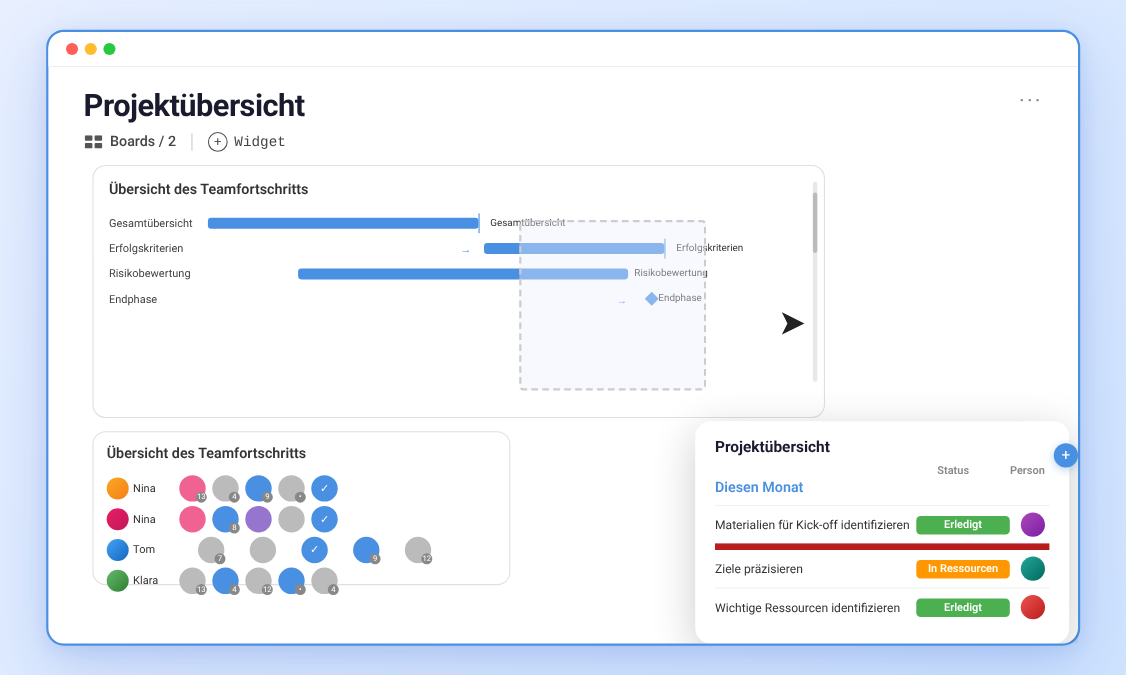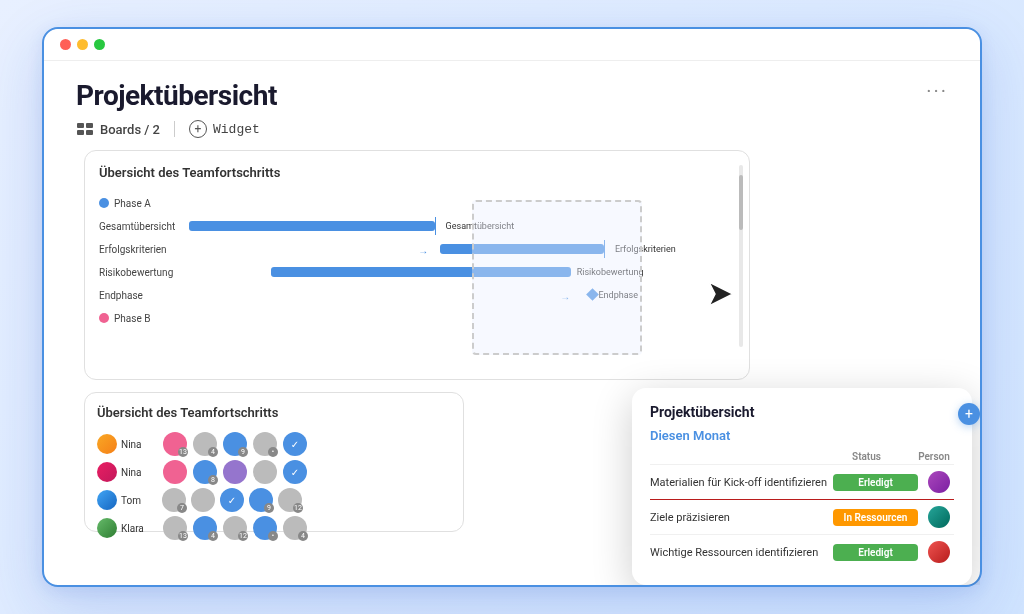--- a/index.html
+++ b/index.html
@@ -243,28 +243,20 @@
       <div class="nav-divider"></div>
       <div class="nav-add-icon">+</div>
       <span class="nav-widget-text">Widget</span>
     </div>
 
     <div class="main-area">
 
       <div style="position: absolute; left: 24px; top: 0; right: 230px; height: 230px; background:#fff; border:1px solid #e0e0e0; border-radius:12px; padding:14px; overflow:hidden;">
         <div class="panel-title">Übersicht des Teamfortschritts</div>
 
-        <div class="gantt-row">
-          <div class="gantt-row-label">
-            <span style="width:10px;height:10px;border-radius:50%;background:#4a90e2;display:inline-block;flex-shrink:0;"></span>
-            <span>Phase A</span>
-          </div>
-          <div class="gantt-row-chart">
-          </div>
-        </div>
 
         <div class="gantt-row">
           <div class="gantt-row-label">Gesamtübersicht</div>
           <div class="gantt-row-chart" style="position:relative;">
             <div class="g-bar" style="left:0;width:45%;"></div>
 
             <div class="g-line-v" style="left:45%;height:100%;background:#4a90e2;"></div>
             <span class="g-label" style="left:47%;">Gesamtübersicht</span>
           </div>
         </div>
@@ -289,27 +281,20 @@
 
         <div class="gantt-row">
           <div class="gantt-row-label">Endphase</div>
           <div class="gantt-row-chart" style="position:relative;">
             <span class="g-arrow" style="left:68%;font-size:10px;">→</span>
             <div class="g-diamond" style="left:73%;"></div>
             <span class="g-label" style="left:75%;">Endphase</span>
           </div>
         </div>
 
-        <div class="gantt-row">
-          <div class="gantt-row-label">
-            <span style="width:10px;height:10px;border-radius:50%;background:#f06292;display:inline-block;flex-shrink:0;"></span>
-            <span>Phase B</span>
-          </div>
-          <div class="gantt-row-chart"></div>
-        </div>
 
         <div style="position:absolute;right:6px;top:14px;width:4px;height:80%;background:#e8e8e8;border-radius:2px;">
           <div style="width:4px;height:30%;background:#bbb;border-radius:2px;margin-top:10px;"></div>
         </div>
       </div>
 
       <div style="position:absolute; left:24px; top:242px; width:380px; height:140px; background:#fff; border:1px solid #e0e0e0; border-radius:12px; padding:12px;">
         <div class="panel-title">Übersicht des Teamfortschritts</div>
 
         <div style="display:flex;flex-direction:column;gap:4px;">
@@ -345,21 +330,21 @@
             <div style="width:24px;height:24px;border-radius:50%;background:#4a90e2;position:relative;">
               <span style="position:absolute;bottom:-1px;right:-1px;font-size:7px;background:#888;color:#fff;border-radius:50%;width:10px;height:10px;display:flex;align-items:center;justify-content:center;">8</span>
             </div>
             <div style="width:24px;height:24px;border-radius:50%;background:#9575cd;position:relative;"></div>
             <div style="width:24px;height:24px;border-radius:50%;background:#bbb;position:relative;"></div>
             <div style="width:24px;height:24px;border-radius:50%;background:#4a90e2;display:flex;align-items:center;justify-content:center;">
               <span style="color:#fff;font-size:10px;">✓</span>
             </div>
           </div>
 
-          <div style="display:flex;gap:5px;">
+          <div style="display:flex;gap:23px;">
             <div style="width:60px;display:flex;align-items:center;gap:4px;">
               <div style="width:20px;height:20px;border-radius:50%;background:linear-gradient(135deg,#42a5f5,#1565c0);flex-shrink:0;"></div>
               <span style="font-size:10px;color:#333;">Tom</span>
             </div>
             <div style="width:24px;height:24px;border-radius:50%;background:#bbb;position:relative;">
               <span style="position:absolute;bottom:-1px;right:-1px;font-size:7px;background:#888;color:#fff;border-radius:50%;width:10px;height:10px;display:flex;align-items:center;justify-content:center;">7</span>
             </div>
             <div style="width:24px;height:24px;border-radius:50%;background:#bbb;position:relative;"></div>
             <div style="width:24px;height:24px;border-radius:50%;background:#4a90e2;display:flex;align-items:center;justify-content:center;">
               <span style="color:#fff;font-size:10px;">✓</span>
@@ -399,37 +384,37 @@
       <div style="position:absolute;left:412px;top:50px;width:170px;height:155px;border:2px dashed #ccc;border-radius:4px;background:rgba(235,240,255,0.4);z-index:5;"></div>
 
       <div style="position:absolute;right:245px;top:130px;z-index:20;">
         <svg width="28" height="28" viewBox="0 0 28 28">
           <polygon points="2,2 26,14 2,26 8,14" fill="#222" stroke="#fff" stroke-width="1.5"></polygon>
         </svg>
       </div>
 
       <div style="position:absolute;right:8px;bottom:0px;width:340px;background:#fff;border-radius:14px;box-shadow:0 10px 40px rgba(0,0,0,0.20);padding:16px 18px;z-index:15;">
         <div style="font-size:14px;font-weight:700;color:#1a1a2e;margin-bottom:8px;">Projektübersicht</div>
-        <div style="font-size:13px;font-weight:600;color:#4a90e2;margin-bottom:8px;">Diesen Monat</div>
-
         <div style="display:flex;justify-content:flex-end;gap:0;margin-bottom:2px;">
           <div style="flex:1;"></div>
           <div style="width:95px;text-align:center;font-size:10px;color:#888;font-weight:600;">Status</div>
           <div style="width:40px;text-align:center;font-size:10px;color:#888;font-weight:600;">Person</div>
         </div>
+
+        <div style="font-size:13px;font-weight:600;color:#4a90e2;margin-bottom:8px;">Diesen Monat</div>
 
         <div style="border-top:1px solid #f0f0f0;padding:6px 0;display:flex;align-items:center;gap:6px;">
           <div style="flex:1;font-size:11px;color:#333;">Materialien für Kick-off identifizieren</div>
           <div style="width:85px;text-align:center;border-radius:4px;padding:3px 6px;font-size:10px;font-weight:600;color:#fff;background:#4caf50;">Erledigt</div>
           <div style="width:30px;display:flex;justify-content:center;">
             <div style="width:22px;height:22px;border-radius:50%;background:linear-gradient(135deg,#ab47bc,#7b1fa2);"></div>
           </div>
         </div>
 
-        <div style="border-top:1px solid #b91c1c;padding:6px 0;display:flex;align-items:center;gap:6px;">
+        <div style="border-top:6px solid #b91c1c;padding:6px 0;display:flex;align-items:center;gap:6px;">
           <div style="flex:1;font-size:11px;color:#333;">Ziele präzisieren</div>
           <div style="width:85px;text-align:center;border-radius:4px;padding:3px 6px;font-size:10px;font-weight:600;color:#fff;background:#ff9800;">In Ressourcen</div>
           <div style="width:30px;display:flex;justify-content:center;">
             <div style="width:22px;height:22px;border-radius:50%;background:linear-gradient(135deg,#26a69a,#00695c);"></div>
           </div>
         </div>
 
         <div style="border-top:1px solid #f0f0f0;padding:6px 0;display:flex;align-items:center;gap:6px;">
           <div style="flex:1;font-size:11px;color:#333;">Wichtige Ressourcen identifizieren</div>
           <div style="width:85px;text-align:center;border-radius:4px;padding:3px 6px;font-size:10px;font-weight:600;color:#fff;background:#4caf50;">Erledigt</div>

